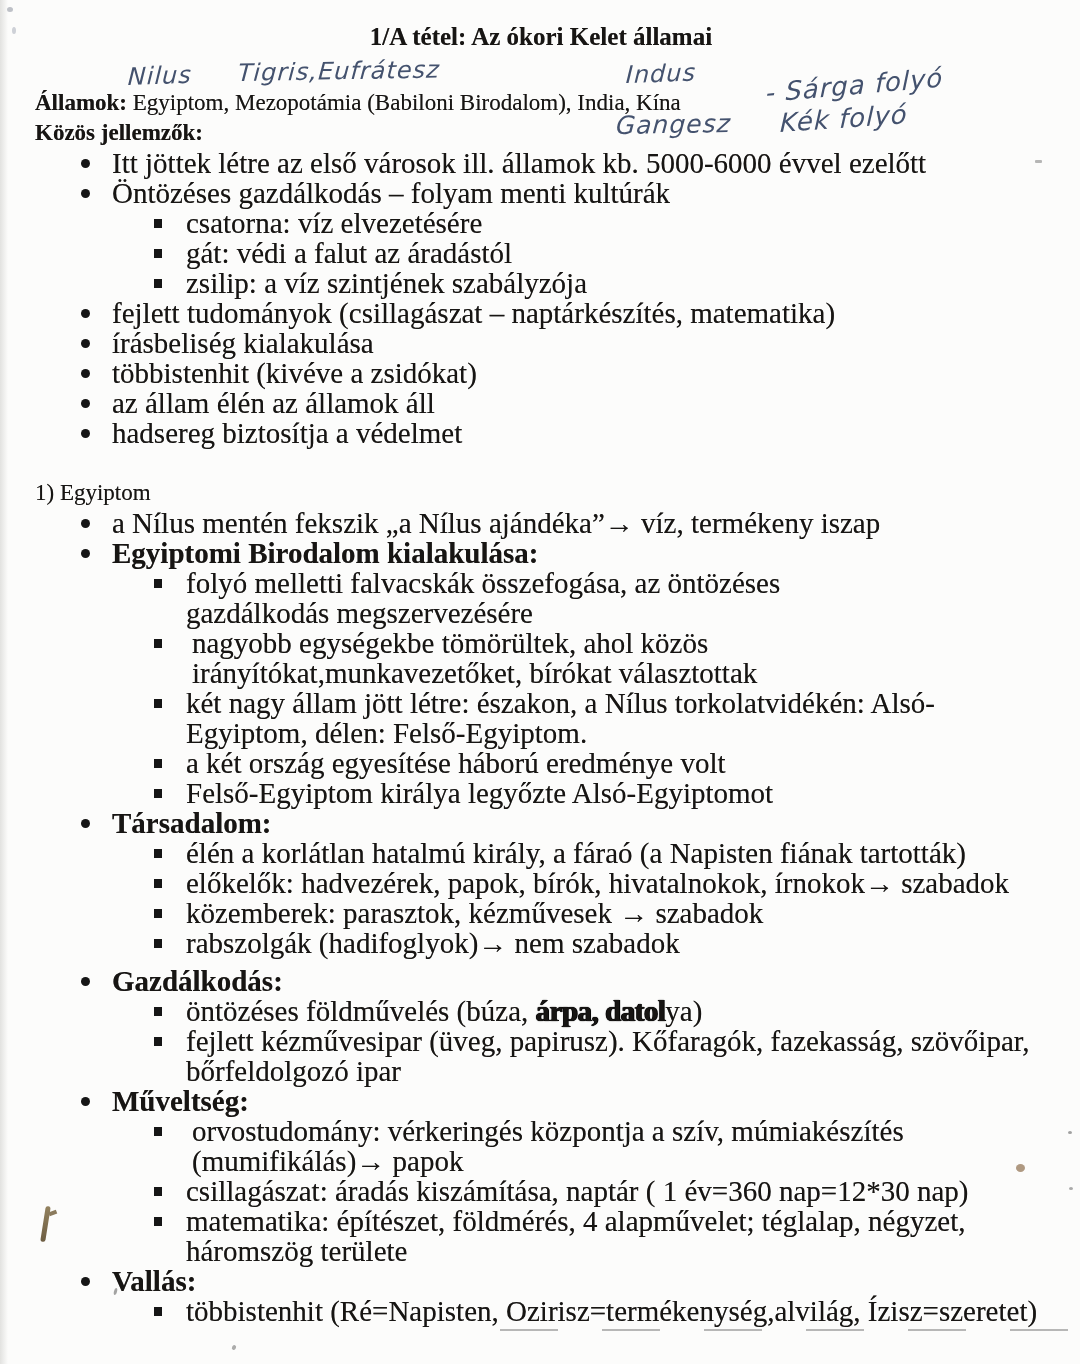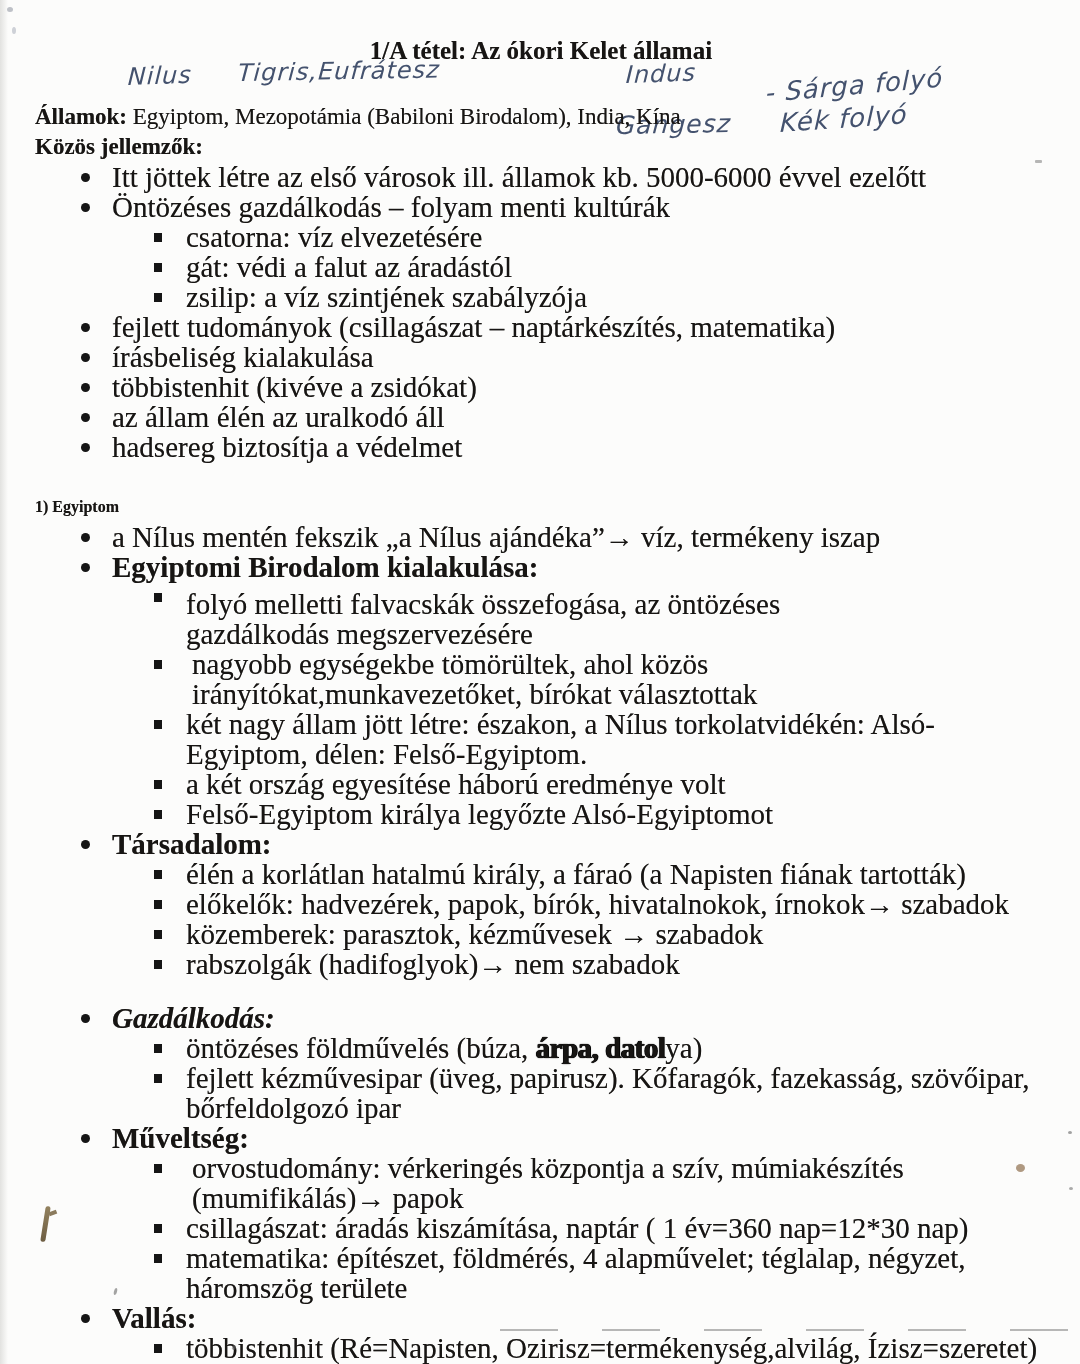--- a/index.html
+++ b/index.html
@@ -8,45 +8,45 @@
     background:#fcfcfb; overflow:hidden;
     font-family:"Liberation Serif", serif;
     color:#171513;
   }
   
   .page::before {
     content:""; position:absolute; left:0; top:0; width:8px; height:100%;
     background:linear-gradient(90deg, #e2e2e0, rgba(255,255,255,0));
     pointer-events:none;
   }
-  .doc { position:absolute; left:35px; top:36px; width:1012px; }
+  .doc { position:absolute; left:35px; top:22px; width:1012px; }
   .ink { text-shadow:0 0 .6px rgba(20,18,16,.55); }
   .title { text-align:center; font-weight:700; font-size:25px; line-height:30px; }
   .intro { margin-top:36px; font-size:23px; line-height:30px; }
   .intro .lbl { font-weight:700; }
-  .h0 { font-weight:700; font-size:16px; line-height:30px; }
+  .h0 { font-weight:400; font-size:23px; line-height:30px; }
   .row { display:flex; align-items:flex-start; font-size:29px; line-height:30px; }
   .l1 { padding-left:45px; }
   .l2 { padding-left:117px; }
   .bullet { position:relative; flex:0 0 32px; height:30px; }
   .l2 .bullet { flex:0 0 34px; }
   .b1::before {
     content:""; position:absolute; left:1px; top:11px; width:9px; height:9px;
     border-radius:50%; background:#151515;
   }
   .b2::before {
     content:""; position:absolute; left:2px; top:11px; width:8px; height:9px;
     background:#151515;
   }
   .text { flex:1 1 auto; }
   .bold { font-weight:700; }
-  .w680 { max-width:680px;margin-top:7px; }
+  .w680 { max-width:680px; }
   .w770 { max-width:772px;margin-left:6px; }
   .gap-egypt { margin-top:30px; }
-  .gap-gazd { margin-top:24px;font-style:italic; }
+  .gap-gazd { margin-top:8px; }
   .smudge {
     font-weight:700; letter-spacing:-.5px;
     text-shadow:0 0 1.2px #000, .8px 0 0 #000, -.6px 0 0 #000;
   }
   
   .hw {
     position:absolute; font-family:"DejaVu Sans", sans-serif; font-style:italic;
     color:#44526e; letter-spacing:1px; white-space:nowrap;
     transform-origin:left center;
   }
@@ -128,21 +128,21 @@
     <div class="row l1">
         <span class="bullet b1"></span>
         <span class="text">írásbeliség kialakulása</span>
       </div>
     <div class="row l1">
         <span class="bullet b1"></span>
         <span class="text">többistenhit (kivéve a zsidókat)</span>
       </div>
     <div class="row l1">
         <span class="bullet b1"></span>
-        <span class="text">az állam élén az uralkodó áll</span>
+        <span class="text">az állam élén az államok áll</span>
       </div>
     <div class="row l1">
         <span class="bullet b1"></span>
         <span class="text">hadsereg biztosítja a védelmet</span>
       </div>
 
     <div class="h0 gap-egypt">1) Egyiptom</div>
 
     <div class="row l1">
         <span class="bullet b1"></span>

